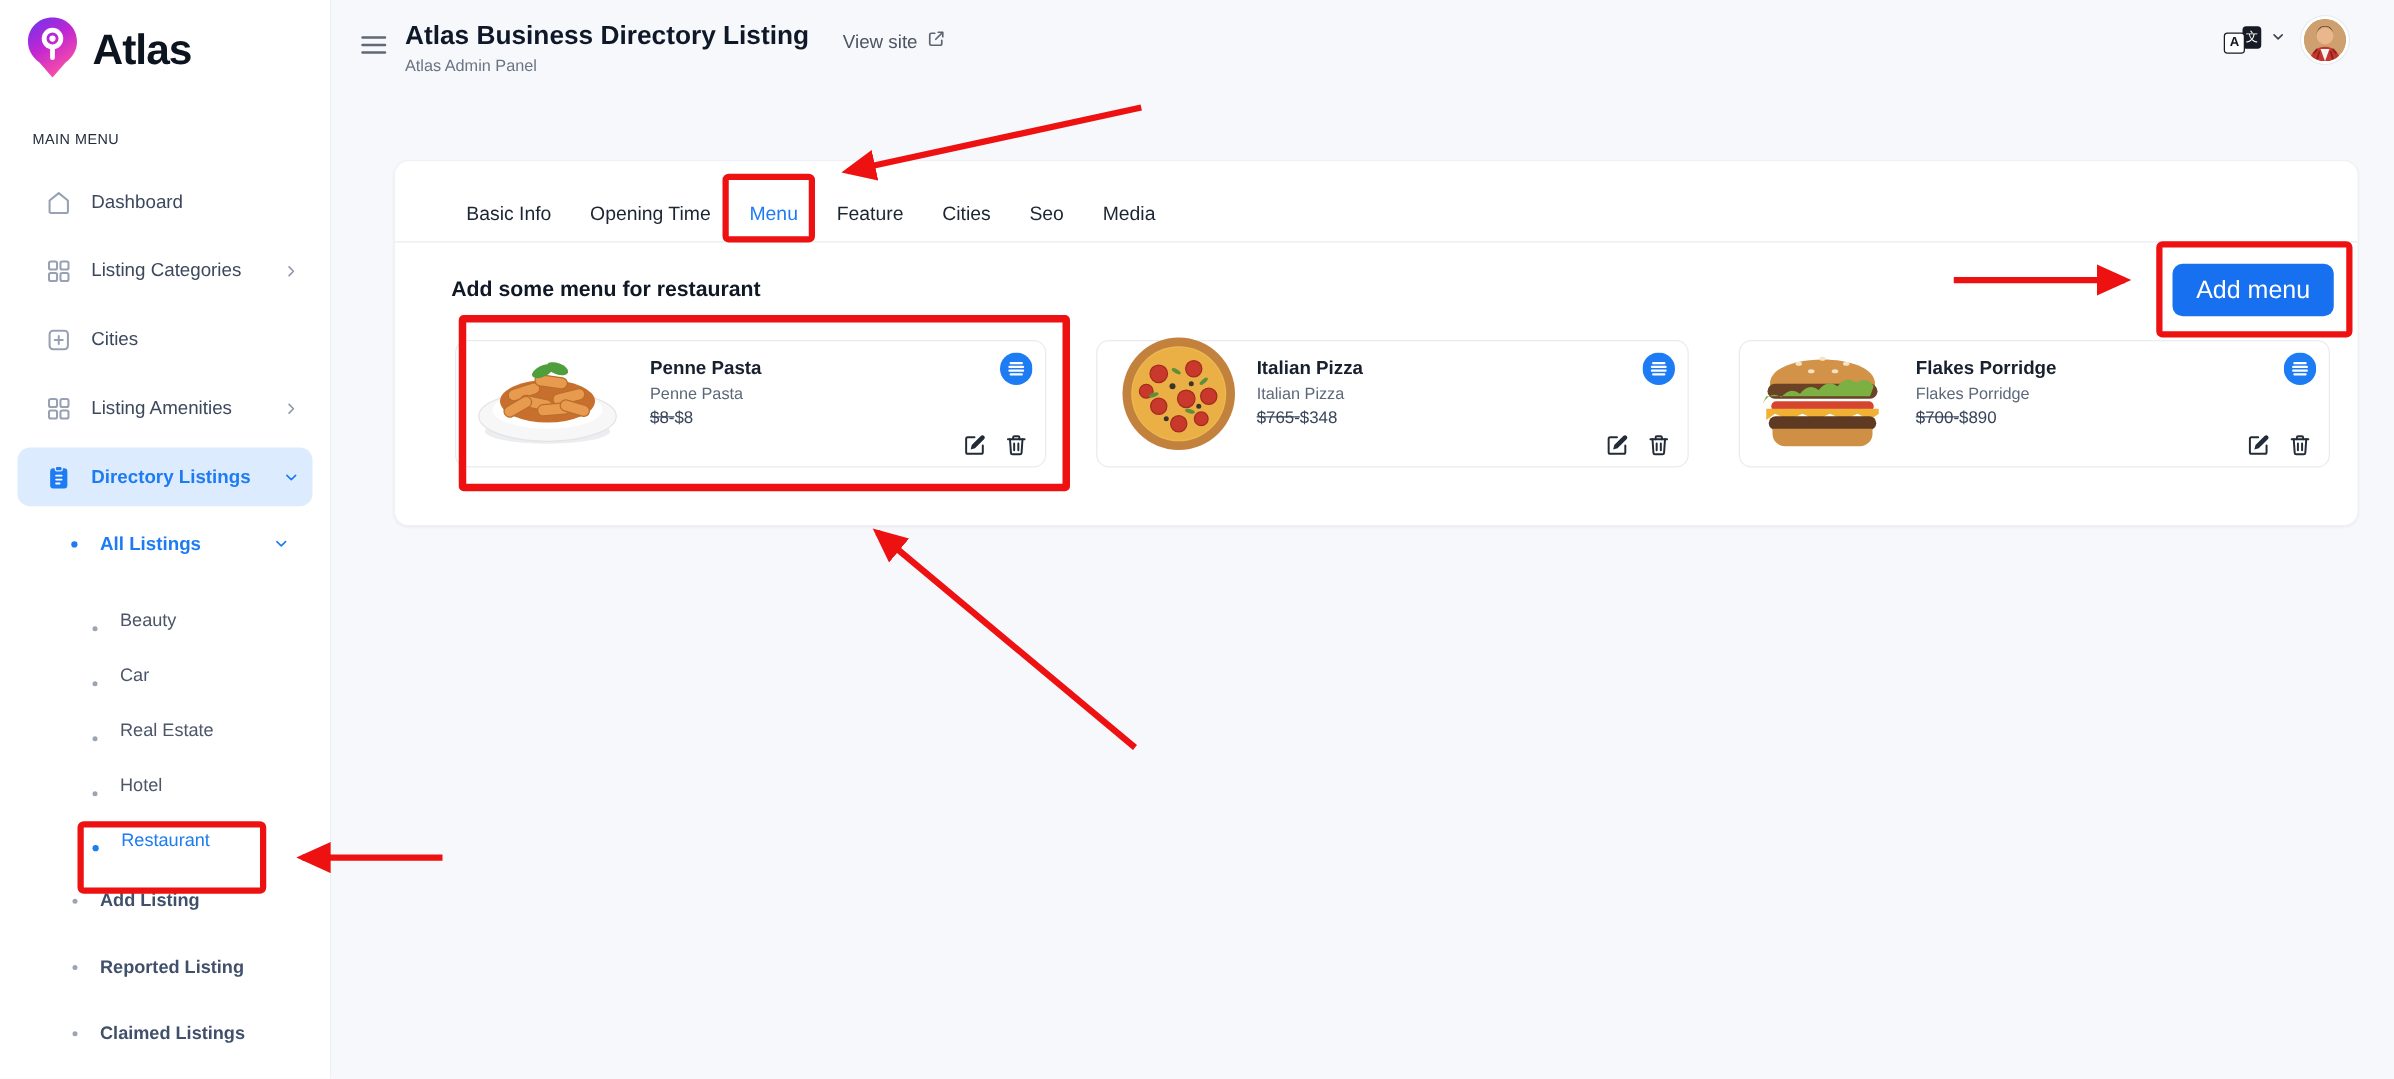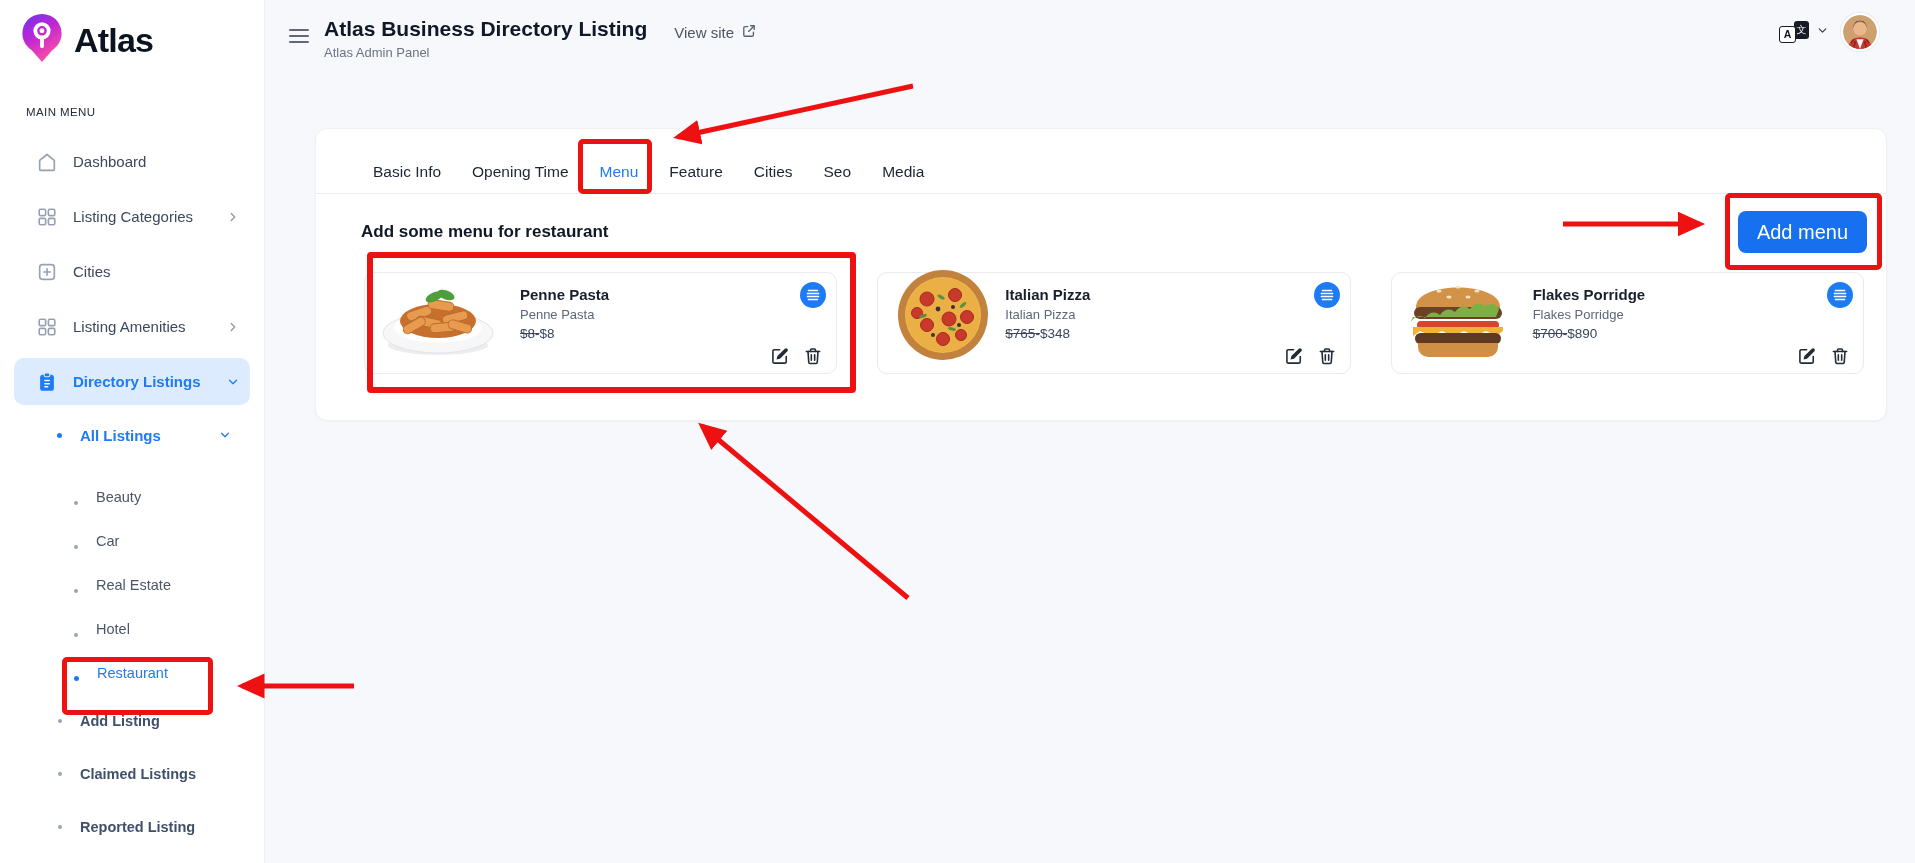--- a/index.html
+++ b/index.html
@@ -221,25 +221,25 @@
       <span>Restaurant</span>
     </div>
 
     <div class="extras">
       <div class="sub2">
         <span class="dot gray"></span>
         <span>Add Listing</span>
       </div>
       <div class="sub2">
         <span class="dot gray"></span>
-        <span>Claimed Listings</span>
+        <span>Reported Listing</span>
       </div>
       <div class="sub2">
         <span class="dot gray"></span>
-        <span>Reported Listing</span>
+        <span>Claimed Listings</span>
       </div>
     </div>
   </nav>
 </aside>
 
 <main class="main">
   <div class="topbar">
     <span class="burger">
       <svg width="24" height="20" viewBox="0 0 24 20" stroke="#5f6876" stroke-width="2" stroke-linecap="round">
           <path d="M3 4h18M3 10h18M3 16h18"></path>

